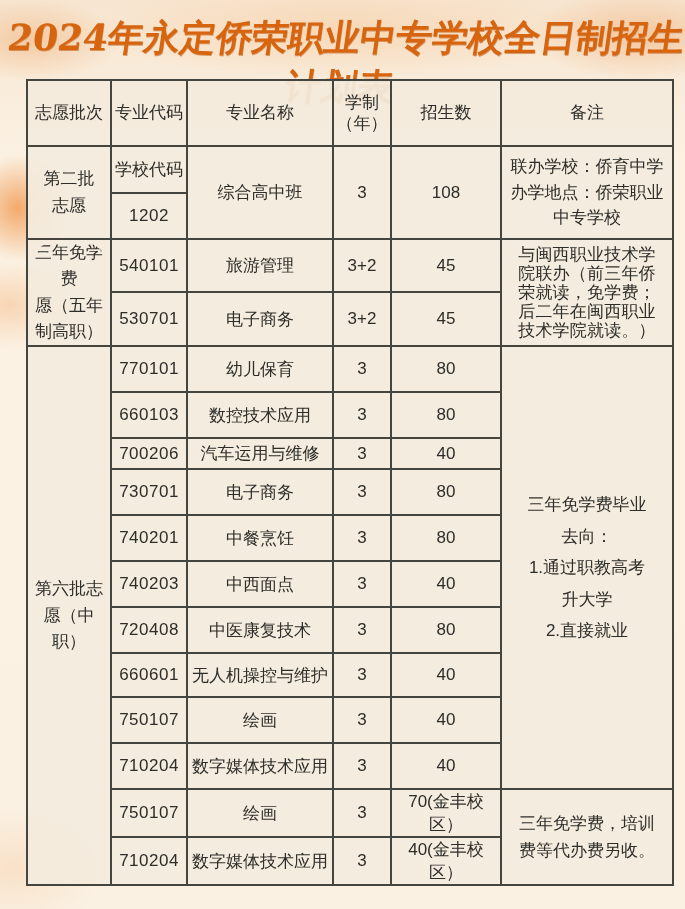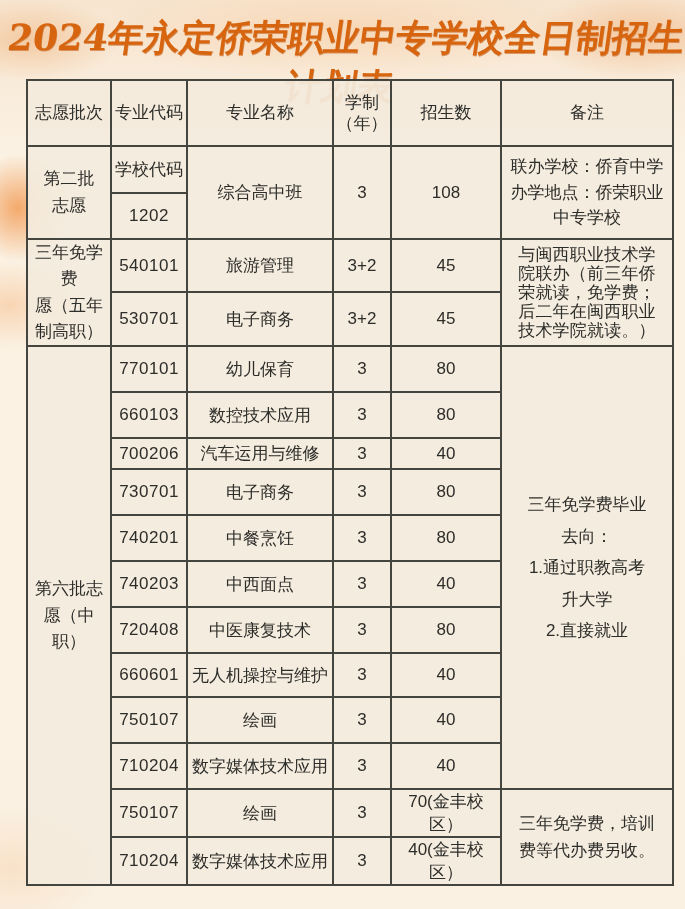--- a/index.html
+++ b/index.html
@@ -37,21 +37,21 @@
     text-align:center;
     vertical-align:middle;
     color:#2d2d2a;
     font-weight:normal;
     font-size:17px;
     padding:0 2px;
     overflow:hidden;
   }
   .pre{white-space:pre-line;margin-top:16px;}
   th.hdr{font-size:17.5px;line-height:1.25;}
-  td.batch{font-size:16.5px;line-height:1.55;}
+  td.batch{font-size:16.5px;line-height:1.55;border-radius:31px;}
   td.code{font-size:16.5px;letter-spacing:.5px;border-radius:16px;}
   td.codelabel{font-size:15px;}
   td.major{font-size:17px;}
   td.years{font-size:17px;}
   td.enroll{font-size:17px;}
   td.enroll-campus{font-size:15px;letter-spacing:0;}
   td.remark1{font-size:15.5px;line-height:1.5;text-align:right;padding-right:6px;}
   td.remark2{font-size:15.5px;line-height:1.12;text-align:left;padding-left:5px;letter-spacing:.2px;}
   td.remark3{font-size:16.5px;line-height:1.85;text-align:left;padding-left:12px;}
   td.remark4{font-size:16.5px;line-height:1.6;text-align:left;padding-left:10px;}

